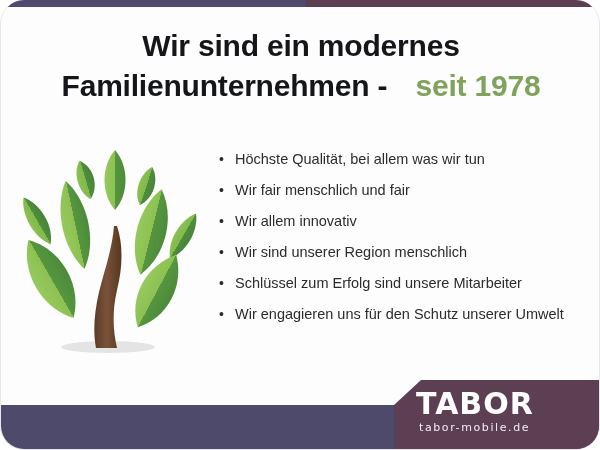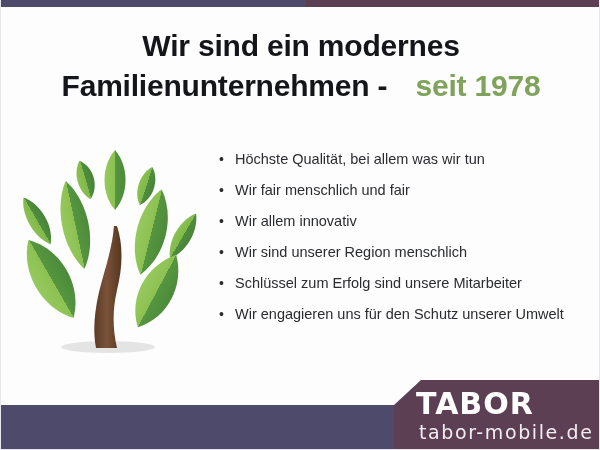--- a/index.html
+++ b/index.html
@@ -17,20 +17,21 @@
   #slide {
     position: relative;
     width: 600px;
     height: 450px;
     background: #fdfdfd;
     box-sizing: border-box;
     border-left: 1px solid #e7e7ea;
     border-right: 1px solid #e7e7ea;
     border-bottom: 1px solid #e7e7ea;
     overflow: hidden;
+    border-radius: 24px;
   }
 
   
   .topbar {
     position: absolute;
     top: 0;
     left: 0;
     width: 600px;
     height: 7px;
   }
@@ -130,21 +131,21 @@
     font-weight: bold;
     color: #ffffff;
     letter-spacing: 1px;
     font-family: "DejaVu Sans", sans-serif;
     text-align: right;
   }
   .logo-tag {
     position: absolute;
     left: 25px;
     top: 41px;
-    font-size: 19px;
+    font-size: 11px;
     color: #f2eef1;
     letter-spacing: 1.6px;
     font-family: "DejaVu Sans", sans-serif;
   }
 </style>
 </head>
 <body>
 
 <div id="slide">
 

